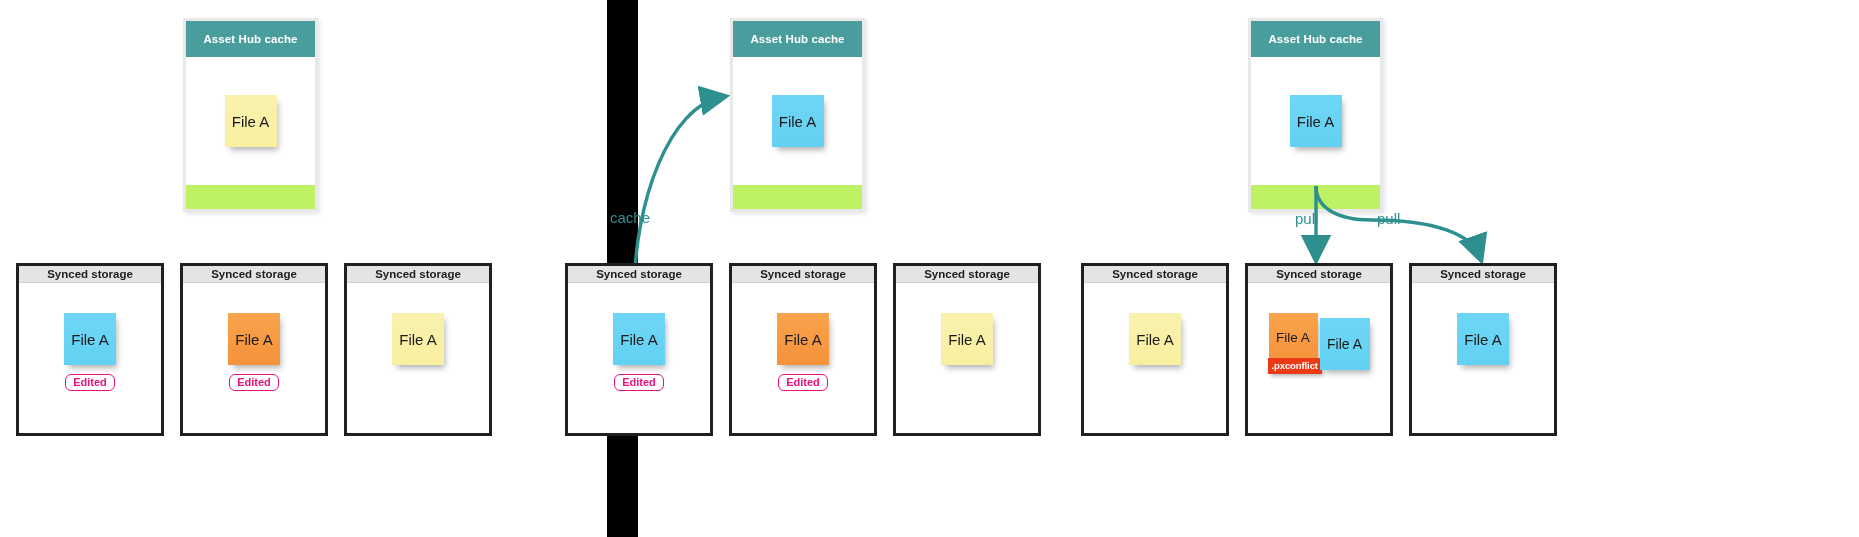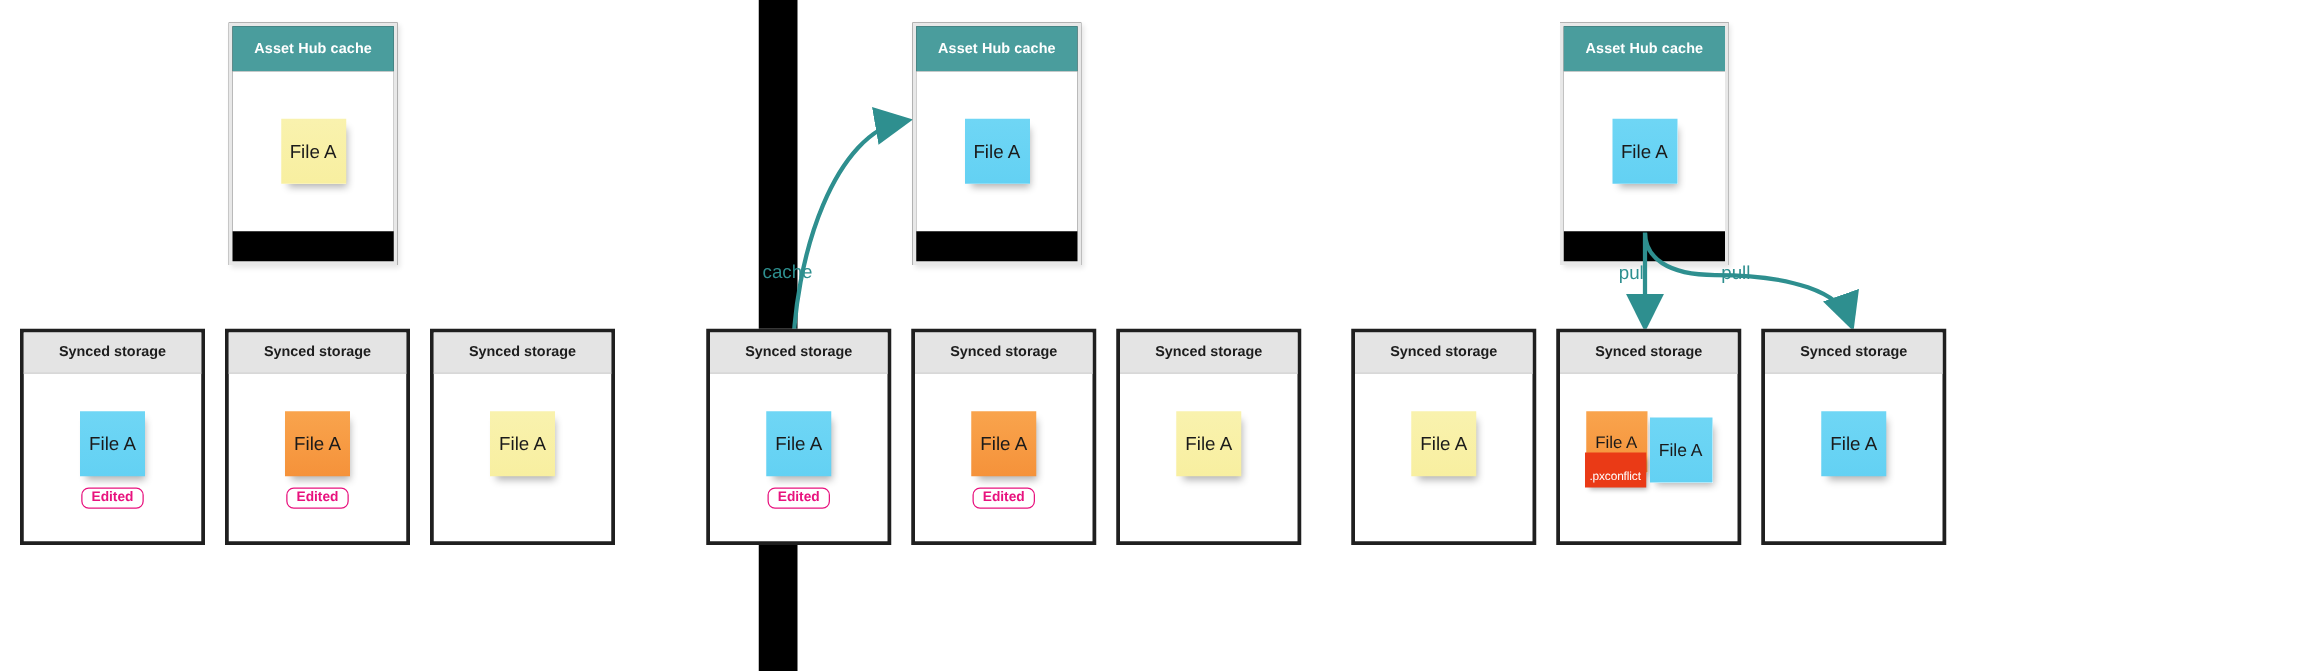--- a/index.html
+++ b/index.html
@@ -14,21 +14,21 @@
 
   
   .divider{ position:absolute; top:0; width:31px; height:537px; background:#000; }
 
   
   .panel{ position:absolute; top:0; height:537px; }
 
   
   .hub{
     position:absolute; width:135px; height:194px;
-    background:#000000;
+    background:#bef264;
     border:3px solid #e8e8e8;
     box-shadow:2px 2px 4px rgba(0,0,0,.10);
   }
   .hub-header{
     height:36px; background:#4a9d9d;
     display:flex; align-items:center; justify-content:center;
   }
   .hub-header-label{
     color:#ffffff; font-size:11.5px; font-weight:bold; letter-spacing:.1px;
     white-space:nowrap;
@@ -37,21 +37,21 @@
     height:128px; display:flex; align-items:center; justify-content:center;
     background:#fff;
   }
 
   
   .store{
     position:absolute; width:148px; height:173px;
     background:#ffffff; border:3px solid #1f1f1f;
   }
   .store-header{
-    height:33px; background:#e4e4e4;
+    height:17px; background:#e4e4e4;
     display:flex; align-items:center; justify-content:center;
     border-bottom:1px solid #d2d2d2;
   }
   .store-header-label{
     color:#1d1d1d; font-size:11.5px; font-weight:bold; white-space:nowrap;
   }
   .store-body{
     height:138px; position:relative;
     display:flex; align-items:flex-start; justify-content:center;
     padding-top:30px; gap:6px;
@@ -81,22 +81,22 @@
     font-size:11px; font-weight:bold;
     padding:1px 7px 2px 7px;
     background:#fff;
     white-space:nowrap;
   }
   .badge-conflict{
     position:absolute;
     left:-1px; bottom:-12px;
     background:#ea3a16;
     color:#ffffff;
-    font-size:9.5px; font-weight:normal;
-    padding:14px 4px 3px 4px;
+    font-size:9.5px; font-weight:bold;
+    padding:2px 4px 3px 4px;
     white-space:nowrap;
     box-shadow:2px 3px 4px -1px rgba(0,0,0,.30);
     letter-spacing:-0.1px;
   }
   .edited-holder{
     position:absolute; left:0; right:0; top:88px;
     display:flex; justify-content:center;
   }
 
   

